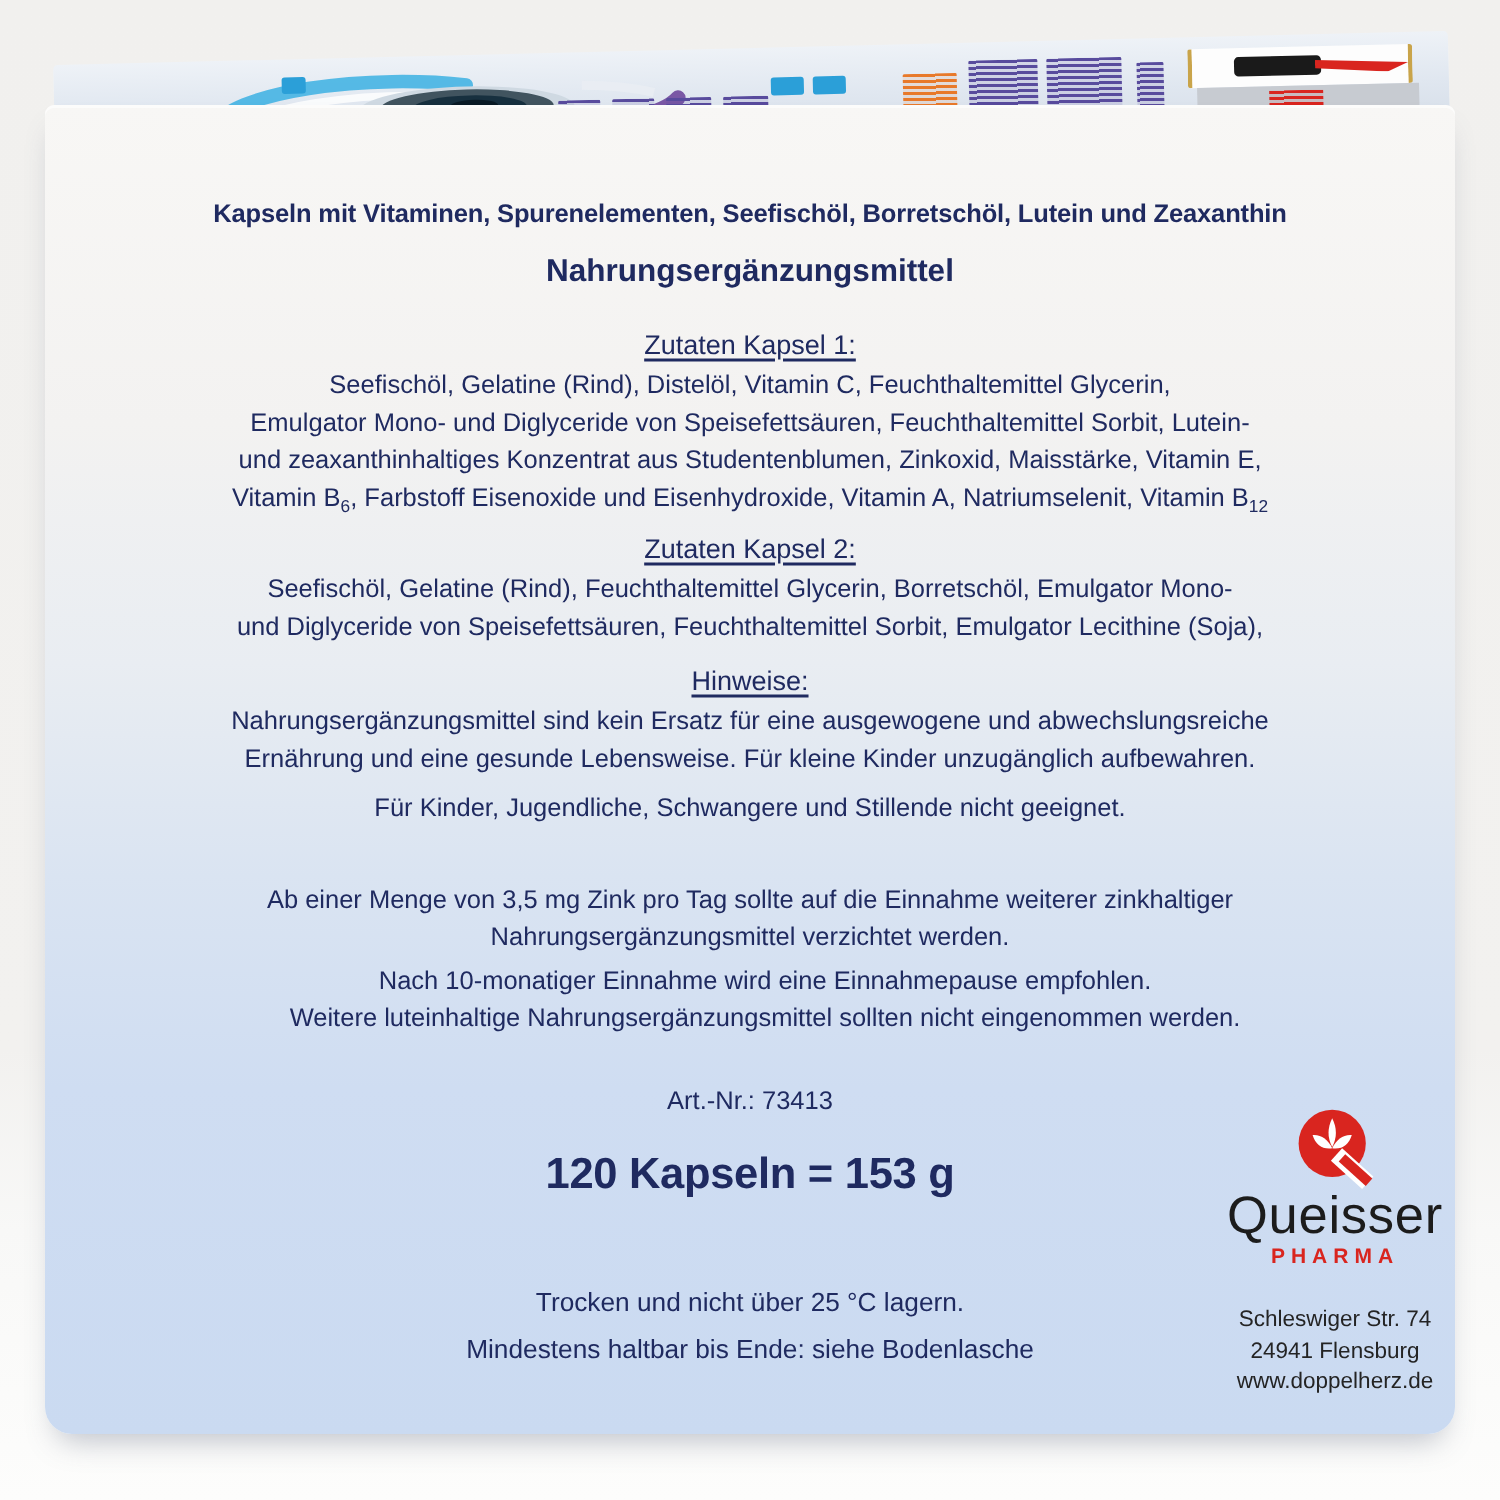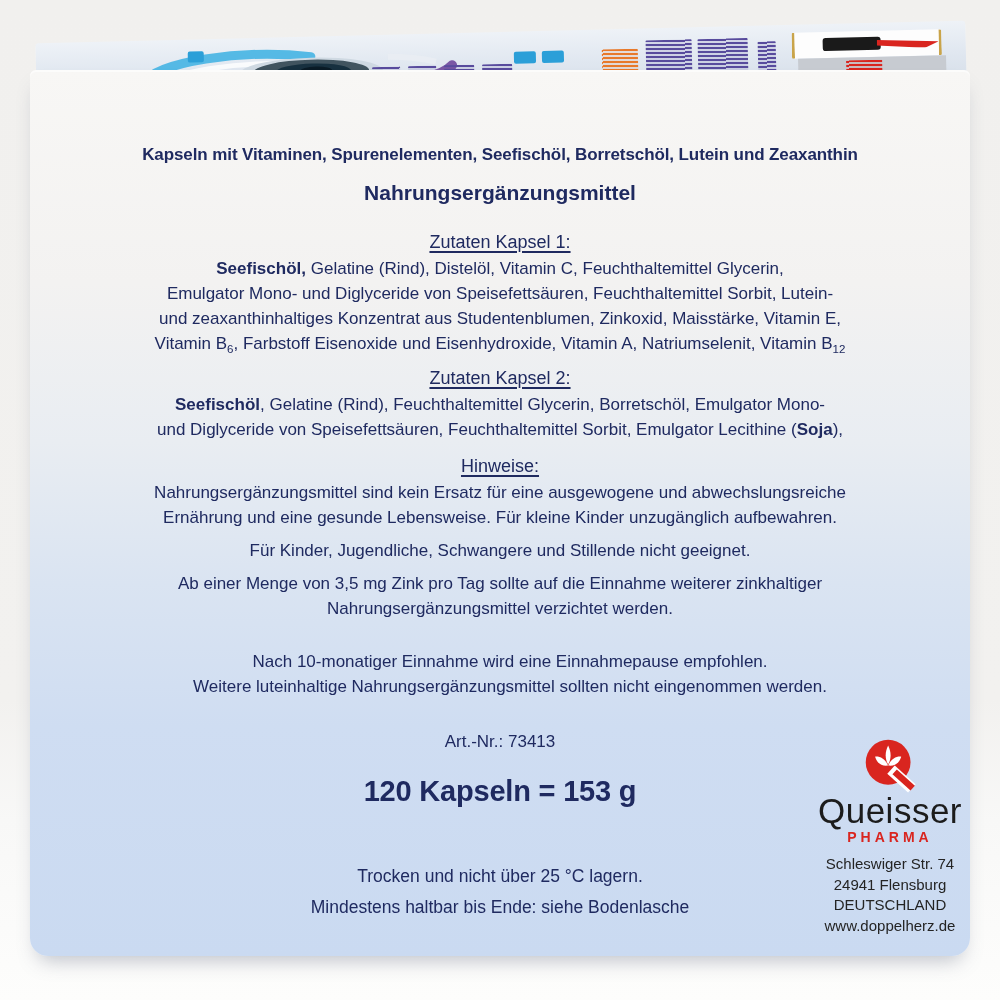--- a/index.html
+++ b/index.html
@@ -39,46 +39,46 @@
     background:repeating-linear-gradient(180deg,#d9251f 0 2px,rgba(217,37,31,.1) 2px 4px); }
 
   
   .panel {
     position:absolute; left:0; top:46px; width:940px; height:886px;
     background:linear-gradient(180deg,#f8f7f5 0%,#f3f2f1 24%,#e9edf2 42%,#dae4f2 58%,#cfddf2 74%,#cadaf1 100%);
     border-radius:6px 6px 18px 18px;
     box-shadow:0 12px 20px -8px rgba(110,120,140,.45), 0 2px 0 rgba(255,255,255,.6) inset;
     color:#1f2a60;
   }
-  .content { position:absolute; left:0; top:16px; width:100%; padding-top:56px; text-align:center; }
+  .content { position:absolute; left:0; top:4px; width:100%; padding-top:56px; text-align:center; }
   .headline { font-size:17px; font-weight:700; line-height:26px; letter-spacing:-0.1px; }
   .subheadline { font-size:21px; font-weight:700; line-height:26px; margin-top:12px; }
   .sect-title {
     font-size:18px; font-weight:400; line-height:28px; margin-top:22px;
     text-decoration:underline; text-underline-offset:3px; text-decoration-thickness:1.5px;
   }
   .sect-title.mt8 { margin-top:8px; }
   .sect-title.mt10 { margin-top:10px; }
   .line { font-size:17px; line-height:25px; white-space:nowrap; }
   .note1 { margin-top:8px; }
-  .note2 { margin-top:8px; }
-  .note3 { margin-top:28px;padding-left:20px; }
+  .note2 { margin-top:36px; }
+  .note3 { margin-top:4px;padding-left:20px; }
   .artnr { margin-top:30px; font-size:17px; line-height:25px; }
   .quantity { margin-top:20px; font-size:29px; font-weight:700; line-height:34px; letter-spacing:-0.2px; }
   .storage { margin-top:56px; font-size:17.5px; line-height:25px; }
   .shelf { margin-top:6px; font-size:17.5px; line-height:25px; }
   sub { font-size:68%; line-height:0; }
-  .b { font-weight:700; }
+  .b { font-weight:400; }
 
   
   .maker { position:absolute; left:760px; top:668px; width:200px; text-align:center; }
   .maker .qlogo { display:block; margin:0 auto 2px auto; }
   .maker .qname { font-size:35px; font-weight:500; color:#1c1c1c; letter-spacing:.5px; line-height:30px; }
   .maker .qdiv { font-size:14px; font-weight:700; color:#d9251f; letter-spacing:4px; line-height:18px; margin-top:2px; }
-  .maker .addr { margin-top:8px; font-size:15px; color:#242424; line-height:20.5px; }
+  .maker .addr { margin-top:24px; font-size:15px; color:#242424; line-height:20.5px; }
 </style>
 </head>
 <body>
 
 <div class="box">
 
   <div class="flap">
     <svg class="swirl" width="330" height="54" viewBox="0 0 330 54">
       <path d="M8 40 A 115 30 0 0 1 175 18" fill="none" stroke="#45b4e3" stroke-width="9" stroke-linecap="round" opacity="0.9"></path>
       <path d="M20 46 A 110 26 0 0 1 170 26" fill="none" stroke="#ffffff" stroke-width="5" opacity="0.8"></path>
@@ -166,18 +166,17 @@
         <path d="M14 20 C20 19.5 25 23 28 29.5 C21 30.5 16 27 14 20 Z" fill="#ffffff"></path>
         <path d="M42 20 C36 19.5 31 23 28 29.5 C35 30.5 40 27 42 20 Z" fill="#ffffff"></path>
         <rect x="28" y="36" width="30" height="12" fill="#ffffff" transform="rotate(42 40 42)"></rect>
         <rect x="33" y="39" width="26" height="7" fill="#d9251f" transform="rotate(42 42 42)"></rect>
       </svg>
       <div class="qname">Queisser</div>
       <div class="qdiv">PHARMA</div>
       <div class="addr">
         <div>Schleswiger Str. 74</div>
         <div>24941 Flensburg</div>
-        <div>DEUTSCHLAND</div>
         <div>www.doppelherz.de</div>
       </div>
     </div>
   </div>
 </div>
 
 </body></html>

